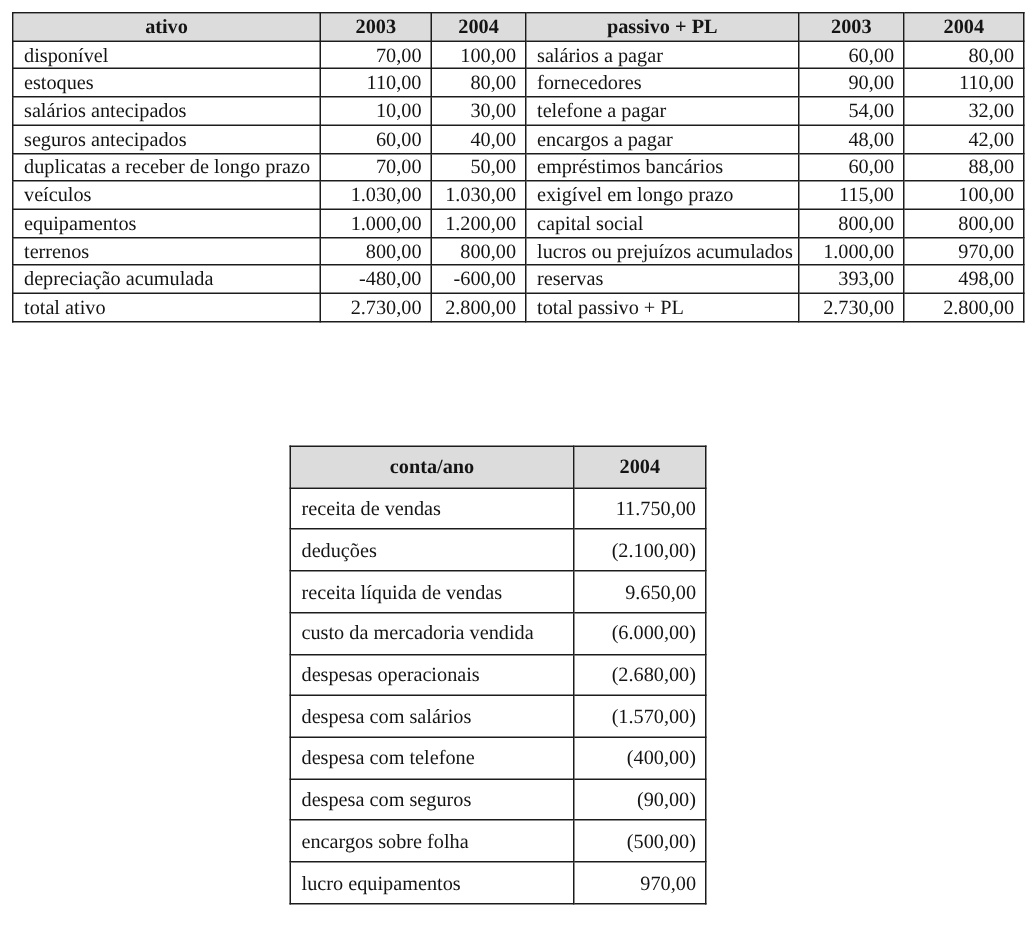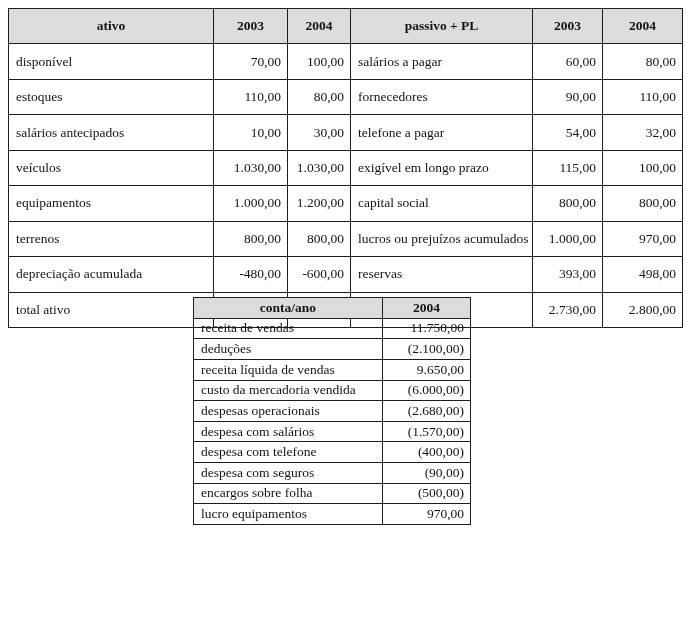--- a/index.html
+++ b/index.html
@@ -42,28 +42,28 @@
     padding-left: 7px;
   }
   td.num {
     text-align: right;
     padding-right: 6px;
   }
   .top-table {
     left: 8px;
     top: 8px;
     width: 674px;
-    height: 320px;
+    height: 207px;
     border-radius: 26px;
   }
   .bottom-table {
     left: 193px;
     top: 297px;
     width: 277px;
-    height: 228px;
+    height: 306px;
   }
 </style>
 </head>
 <body>
 
 <div class="page">
 
   <table class="top-table">
     <colgroup>
       <col style="width:205px">
@@ -100,20 +100,36 @@
     </tr>
     <tr>
       <td class="label">salários antecipados</td>
       <td class="num">10,00</td>
       <td class="num">30,00</td>
       <td class="label">telefone a pagar</td>
       <td class="num">54,00</td>
       <td class="num">32,00</td>
     </tr>
     <tr>
+      <td class="label">seguros antecipados</td>
+      <td class="num">60,00</td>
+      <td class="num">40,00</td>
+      <td class="label">encargos a pagar</td>
+      <td class="num">48,00</td>
+      <td class="num">42,00</td>
+    </tr>
+    <tr>
+      <td class="label">duplicatas a receber de longo prazo</td>
+      <td class="num">70,00</td>
+      <td class="num">50,00</td>
+      <td class="label">empréstimos bancários</td>
+      <td class="num">60,00</td>
+      <td class="num">88,00</td>
+    </tr>
+    <tr>
       <td class="label">veículos</td>
       <td class="num">1.030,00</td>
       <td class="num">1.030,00</td>
       <td class="label">exigível em longo prazo</td>
       <td class="num">115,00</td>
       <td class="num">100,00</td>
     </tr>
     <tr>
       <td class="label">equipamentos</td>
       <td class="num">1.000,00</td>

